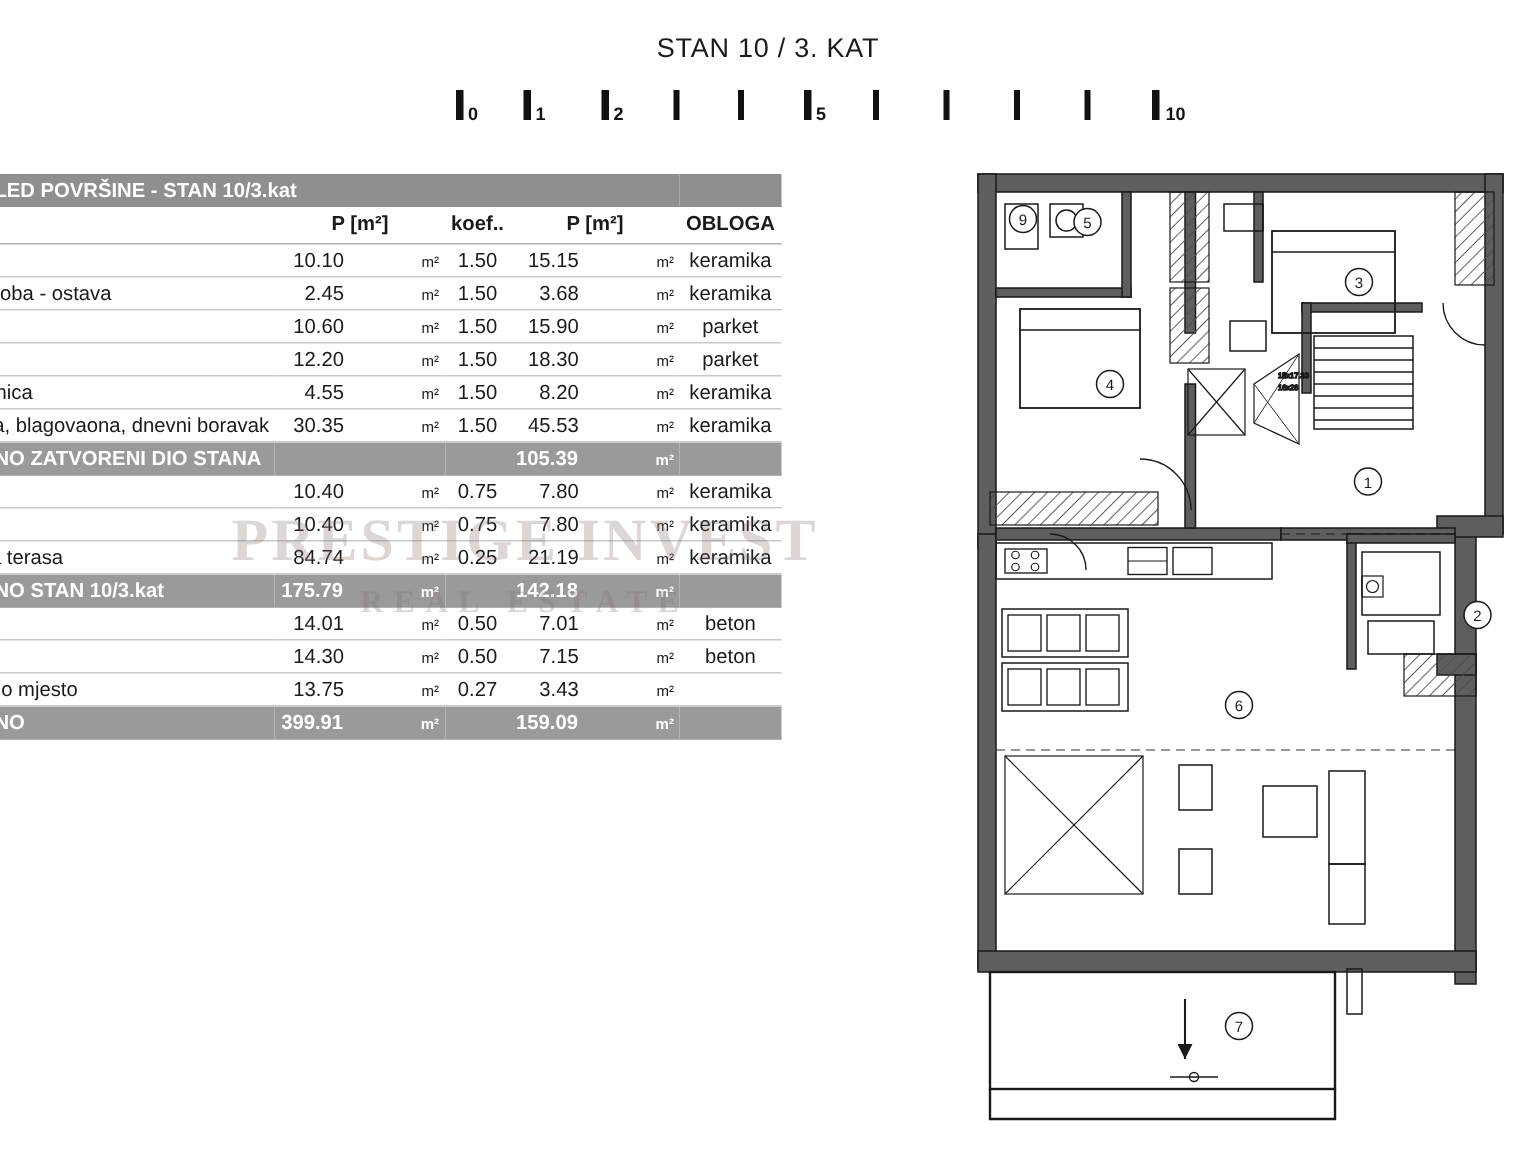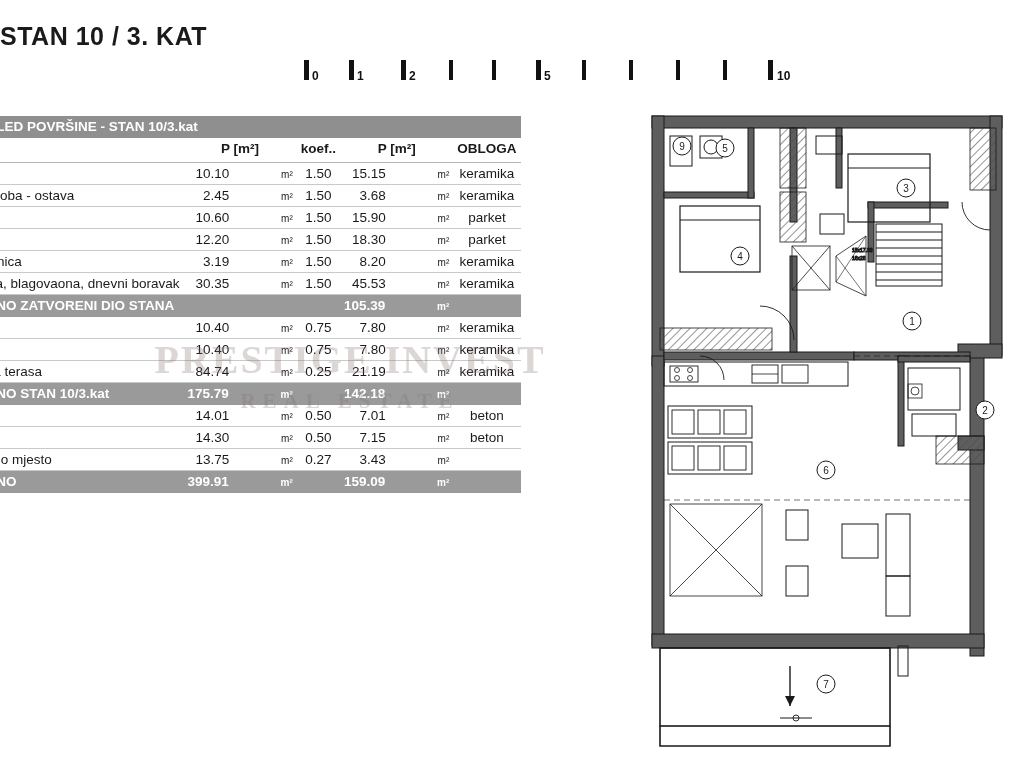--- a/index.html
+++ b/index.html
@@ -8,22 +8,22 @@
     background:#ffffff;
     font-family:"Liberation Sans", sans-serif;
     color:#1a1a1a;
     position:relative;
     overflow:hidden;
   }
   
   #title{
     position:absolute;
     top:22px;left:0;width:1024px;
-    text-align:left;
-    font-size:25px;font-weight:bold;
+    text-align:center;
+    font-size:18px;font-weight:normal;
     letter-spacing:0.5px;
   }
   
   #scalebar{
     position:absolute;
     top:60px;left:296px;
     width:500px;height:30px;
   }
   #scalebar .tick{
     position:absolute;
@@ -165,21 +165,21 @@
   </tr>
   <tr>
     <td class="c-name">Soba</td>
     <td class="c-p1"><span>12.20</span> <span class="unit">m²</span></td>
     <td class="c-koef">1.50</td>
     <td class="c-p2"><span>18.30</span> <span class="unit">m²</span></td>
     <td class="c-obl">parket</td>
   </tr>
   <tr>
     <td class="c-name">Kupaonica</td>
-    <td class="c-p1"><span>3.19</span> <span class="unit">m²</span></td>
+    <td class="c-p1"><span>4.55</span> <span class="unit">m²</span></td>
     <td class="c-koef">1.50</td>
     <td class="c-p2"><span>8.20</span> <span class="unit">m²</span></td>
     <td class="c-obl">keramika</td>
   </tr>
   <tr>
     <td class="c-name">Kuhinja, blagovaona, dnevni boravak</td>
     <td class="c-p1"><span>30.35</span> <span class="unit">m²</span></td>
     <td class="c-koef">1.50</td>
     <td class="c-p2"><span>45.53</span> <span class="unit">m²</span></td>
     <td class="c-obl">keramika</td>

